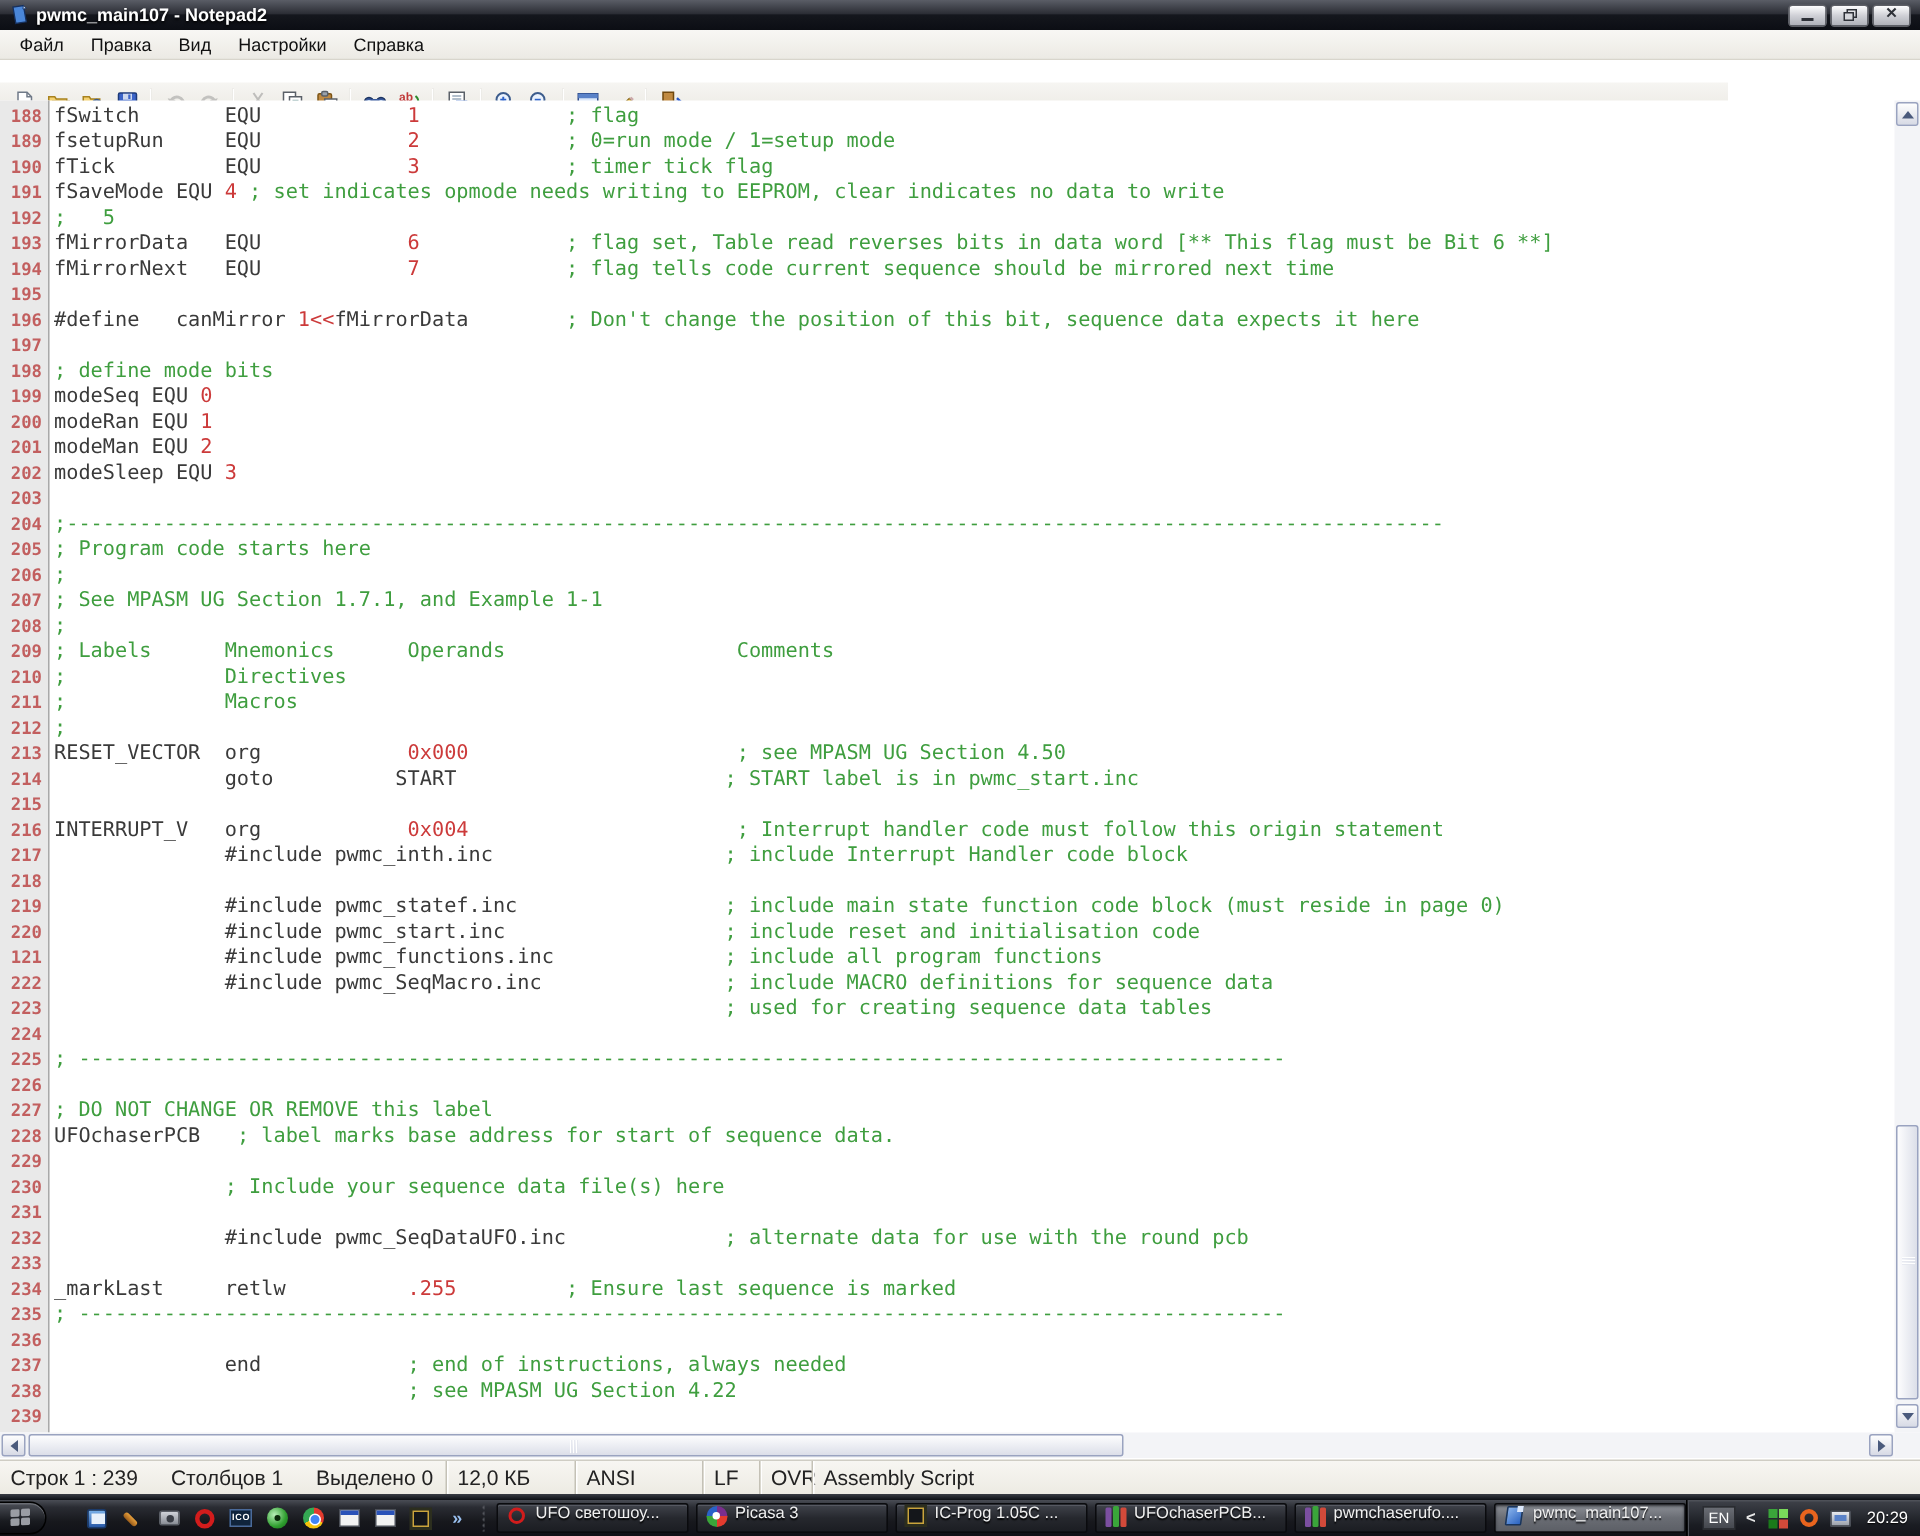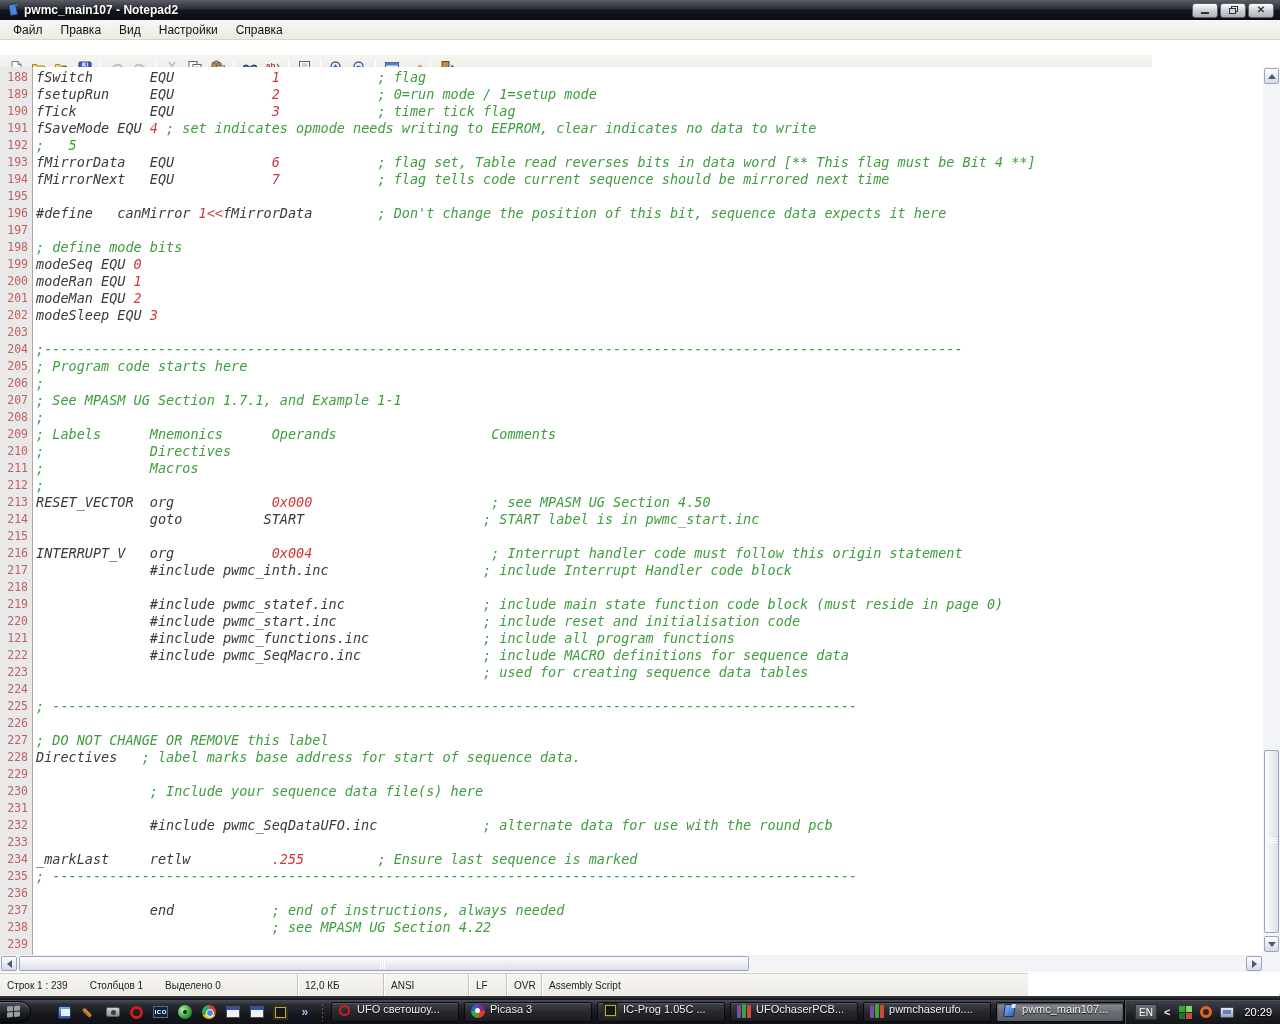--- a/index.html
+++ b/index.html
@@ -33,22 +33,22 @@
   #toolbar { position:absolute; left:0; top:55px; width:1152px; height:27px;
     background:linear-gradient(#f6f5f2,#e9e7e0); border-bottom:1px solid #98a0ac;
     display:flex; align-items:center; padding-left:4px; }
   .tb-btn { width:23px; height:22px; display:flex; align-items:center; justify-content:center; border-radius:2px; }
   .tb-btn svg { width:16px; height:16px; }
   .tb-btn.disabled { opacity:.45; filter:grayscale(1); }
   .tb-sep { width:1px; height:18px; background:#c0bdb2; border-right:1px solid #fff; margin:0 4px; }
 
   
   #editor { position:absolute; left:0; top:67px; width:1280px; height:888px; background:#fff; }
-  #gutter { position:absolute; left:0; top:0; width:33px; height:888px; background:#e9e9e9; border-right:1px solid #a9a9a9; }
-  #code { position:absolute; left:34px; top:0; width:1229px; height:888px; overflow:hidden; padding:2px 0 0 2px;font-style:italic; }
+  #gutter { position:absolute; left:0; top:0; width:33px; height:888px; background:#e9e9e9; border-right:1px solid #a9a9a9;font-weight:bold; }
+  #code { position:absolute; left:34px; top:0; width:1229px; height:888px; overflow:hidden; padding:2px 0 0 2px; }
   .cl { white-space:pre; font-family:"DejaVu Sans Mono", monospace; font-size:13.5px; line-height:17px; height:17px; }
   .ln { display:block; text-align:right; padding-right:4px; font-family:"DejaVu Sans Mono", monospace;
         font-size:11.5px; line-height:17px; height:17px; color:#c25f5f; }
   #lnums { padding-top:2px; }
   .tok-t { color:#3a3a3a; }
   .tok-n { color:#cc3a3a; }
   .tok-c { color:#3f9e3f; }
 
   
   .sb-btn { position:absolute; background:linear-gradient(#fefefe,#d7dae5); border:1px solid #9aa3c0; border-radius:2px;
@@ -68,23 +68,23 @@
   #hscroll .left .sb-arrow { border-top:4px solid transparent; border-bottom:4px solid transparent; border-right:5px solid #4a5a7c; }
   #hscroll .right { right:1px; top:1px; width:16px; height:15px; }
   #hscroll .right .sb-arrow { border-top:4px solid transparent; border-bottom:4px solid transparent; border-left:5px solid #4a5a7c; }
   #hthumb { position:absolute; left:19px; top:1px; width:730px; height:15px;
     background:linear-gradient(#fdfdfe,#dcdfe9); border:1px solid #9aa3c0; border-radius:2px; }
   #hthumb .grip { position:absolute; top:3px; left:50%; margin-left:-4px; height:9px; display:flex; gap:1px; }
   #hthumb .grip i { display:block; width:1px; background:#aab2cc; border-right:1px solid #fff; }
   #corner { position:absolute; right:0; top:888px; width:17px; height:17px; background:#f3f4f7; }
 
   
-  #statusbar { position:absolute; left:0; top:973px; width:1028px; height:23px;
+  #statusbar { position:absolute; left:0; top:973px; width:1280px; height:23px;
     background:linear-gradient(#f7f6f2,#edebe3); border-top:1px solid #cfcdc4; display:flex; align-items:center;
-    font-size:10px; color:#222; }
+    font-size:14px; color:#222; }
   .sb-sec { height:100%; display:flex; align-items:center; padding-left:7px; }
   .sb-sec + .sb-sec { border-left:1px solid #c4c1b6; box-shadow:inset 1px 0 0 #fff; }
   .sb-sec .gap { display:inline-block; width:22px; }
   #bottomline { position:absolute; left:0; top:996px; width:1280px; height:4px; background:linear-gradient(#3a3d45,#0e1015); }
 
   
   #taskbar { position:absolute; left:0; top:1000px; width:1280px; height:24px;
     background:linear-gradient(#4a4d55 0%, #2a2c33 20%, #17181d 60%, #101117 100%);
     display:flex; align-items:center; }
   #start-button { position:relative; margin-left:-14px; width:70px; height:22px; border-radius:11px;
@@ -379,21 +379,21 @@
           <span class="ln">238</span>
           <span class="ln">239</span>
         </div>
       </div>
     <div id="code">
         <div class="cl"><span class="tok-t">fSwitch       EQU            </span><span class="tok-n">1</span><span class="tok-t">            </span><span class="tok-c">; flag</span></div>
         <div class="cl"><span class="tok-t">fsetupRun     EQU            </span><span class="tok-n">2</span><span class="tok-t">            </span><span class="tok-c">; 0=run mode / 1=setup mode</span></div>
         <div class="cl"><span class="tok-t">fTick         EQU            </span><span class="tok-n">3</span><span class="tok-t">            </span><span class="tok-c">; timer tick flag</span></div>
         <div class="cl"><span class="tok-t">fSaveMode EQU </span><span class="tok-n">4</span><span class="tok-t"> </span><span class="tok-c">; set indicates opmode needs writing to EEPROM, clear indicates no data to write</span></div>
         <div class="cl"><span class="tok-c">;   5</span></div>
-        <div class="cl"><span class="tok-t">fMirrorData   EQU            </span><span class="tok-n">6</span><span class="tok-t">            </span><span class="tok-c">; flag set, Table read reverses bits in data word [** This flag must be Bit 4 **]</span></div>
+        <div class="cl"><span class="tok-t">fMirrorData   EQU            </span><span class="tok-n">6</span><span class="tok-t">            </span><span class="tok-c">; flag set, Table read reverses bits in data word [** This flag must be Bit 6 **]</span></div>
         <div class="cl"><span class="tok-t">fMirrorNext   EQU            </span><span class="tok-n">7</span><span class="tok-t">            </span><span class="tok-c">; flag tells code current sequence should be mirrored next time</span></div>
         <div class="cl">&nbsp;</div>
         <div class="cl"><span class="tok-t">#define   canMirror </span><span class="tok-n">1&lt;&lt;</span><span class="tok-t">fMirrorData        </span><span class="tok-c">; Don't change the position of this bit, sequence data expects it here</span></div>
         <div class="cl">&nbsp;</div>
         <div class="cl"><span class="tok-c">; define mode bits</span></div>
         <div class="cl"><span class="tok-t">modeSeq EQU </span><span class="tok-n">0</span></div>
         <div class="cl"><span class="tok-t">modeRan EQU </span><span class="tok-n">1</span></div>
         <div class="cl"><span class="tok-t">modeMan EQU </span><span class="tok-n">2</span></div>
         <div class="cl"><span class="tok-t">modeSleep EQU </span><span class="tok-n">3</span></div>
         <div class="cl">&nbsp;</div>
@@ -414,21 +414,21 @@
         <div class="cl">&nbsp;</div>
         <div class="cl"><span class="tok-t">              #include pwmc_statef.inc                 </span><span class="tok-c">; include main state function code block (must reside in page 0)</span></div>
         <div class="cl"><span class="tok-t">              #include pwmc_start.inc                  </span><span class="tok-c">; include reset and initialisation code</span></div>
         <div class="cl"><span class="tok-t">              #include pwmc_functions.inc              </span><span class="tok-c">; include all program functions</span></div>
         <div class="cl"><span class="tok-t">              #include pwmc_SeqMacro.inc               </span><span class="tok-c">; include MACRO definitions for sequence data</span></div>
         <div class="cl"><span class="tok-t">                                                       </span><span class="tok-c">; used for creating sequence data tables</span></div>
         <div class="cl">&nbsp;</div>
         <div class="cl"><span class="tok-c">; ---------------------------------------------------------------------------------------------------</span></div>
         <div class="cl">&nbsp;</div>
         <div class="cl"><span class="tok-c">; DO NOT CHANGE OR REMOVE this label</span></div>
-        <div class="cl"><span class="tok-t">Directives   </span><span class="tok-c">; label marks base address for start of sequence data.</span></div>
+        <div class="cl"><span class="tok-t">UFOchaserPCB   </span><span class="tok-c">; label marks base address for start of sequence data.</span></div>
         <div class="cl">&nbsp;</div>
         <div class="cl"><span class="tok-t">              </span><span class="tok-c">; Include your sequence data file(s) here</span></div>
         <div class="cl">&nbsp;</div>
         <div class="cl"><span class="tok-t">              #include pwmc_SeqDataUFO.inc             </span><span class="tok-c">; alternate data for use with the round pcb</span></div>
         <div class="cl">&nbsp;</div>
         <div class="cl"><span class="tok-t">_markLast     retlw          </span><span class="tok-n">.255</span><span class="tok-t">         </span><span class="tok-c">; Ensure last sequence is marked</span></div>
         <div class="cl"><span class="tok-c">; ---------------------------------------------------------------------------------------------------</span></div>
         <div class="cl">&nbsp;</div>
         <div class="cl"><span class="tok-t">              end            </span><span class="tok-c">; end of instructions, always needed</span></div>
         <div class="cl"><span class="tok-t">                             </span><span class="tok-c">; see MPASM UG Section 4.22</span></div>

